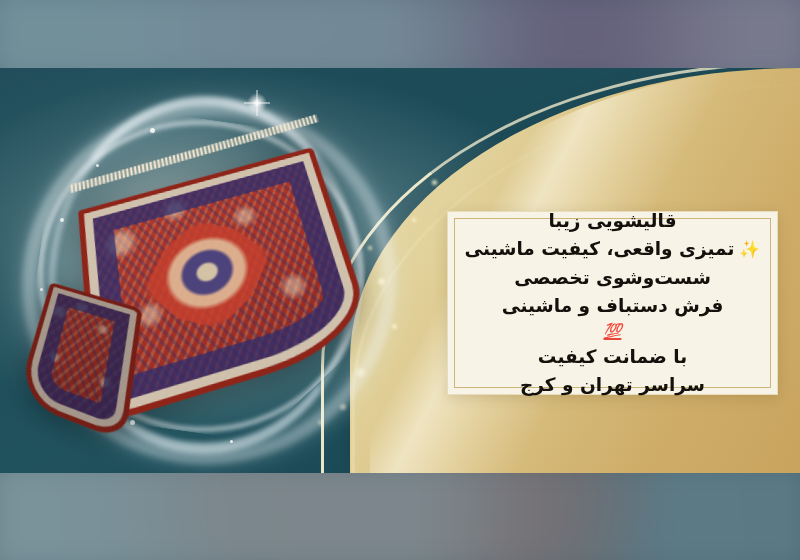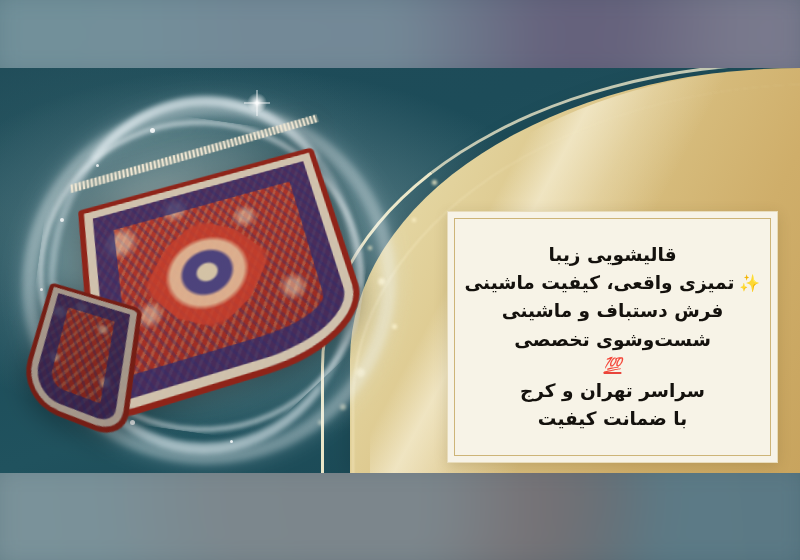--- a/index.html
+++ b/index.html
@@ -161,21 +161,21 @@
   .gold-arc-thin2{
     position:absolute;right:-24px;top:16px;width:470px;height:430px;
     border-left:2px solid rgba(250,238,198,.55);
     border-radius:100% 0 0 0 / 74% 0 0 0;
     filter:blur(.9px);
   }
   .gold-bokeh{position:absolute;border-radius:50%;background:rgba(255,244,206,.85);filter:blur(1.6px);}
 
   
   .card{
-    position:absolute;left:447px;top:143px;width:331px;height:252px;
+    position:absolute;left:447px;top:143px;width:331px;height:184px;
     background:#f7f3e7;
     border:1px solid #e8dcbb;
     box-shadow:0 3px 12px rgba(90,70,30,.18);
     box-sizing:border-box;
     padding:6px;
   }
   .card-inner{
     width:100%;height:100%;box-sizing:border-box;
     border:1.5px solid #cdb478;
     background:#f7f3e7;
@@ -256,36 +256,36 @@
         <div class="ad-line">
           <span>قالیشویی زیبا</span>
         </div>
 
         <div class="ad-line">
           <span class="emoji">✨</span>
           <span>تمیزی واقعی، کیفیت ماشینی</span>
         </div>
 
         <div class="ad-line">
+          <span>شست‌وشوی تخصصی</span>
+        </div>
+
+        <div class="ad-line">
           <span>فرش دستباف و ماشینی</span>
         </div>
 
         <div class="ad-line">
-          <span>شست‌وشوی تخصصی</span>
-        </div>
-
-        <div class="ad-line">
           <span class="emoji-100">💯</span>
         </div>
 
         <div class="ad-line">
+          <span>با ضمانت کیفیت</span>
+        </div>
+
+        <div class="ad-line">
           <span>سراسر تهران و کرج</span>
-        </div>
-
-        <div class="ad-line">
-          <span>با ضمانت کیفیت</span>
         </div>
 
       </div>
     </div>
 
   </div>
 </div>
 
 </body></html>

